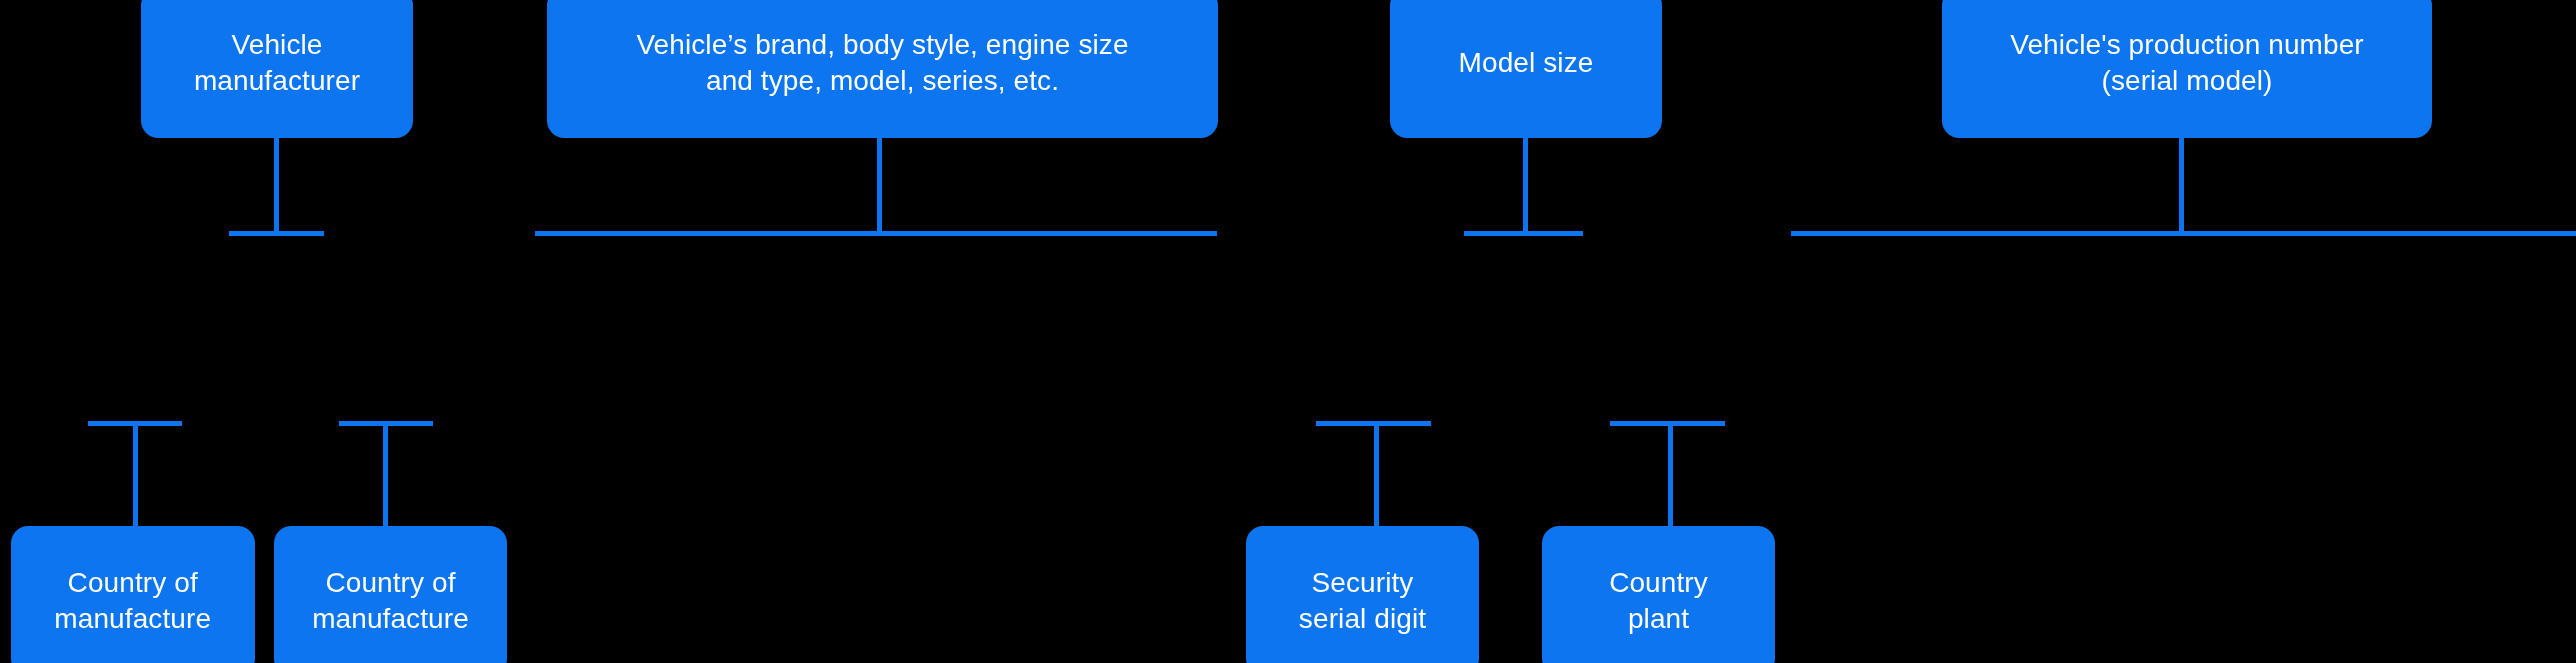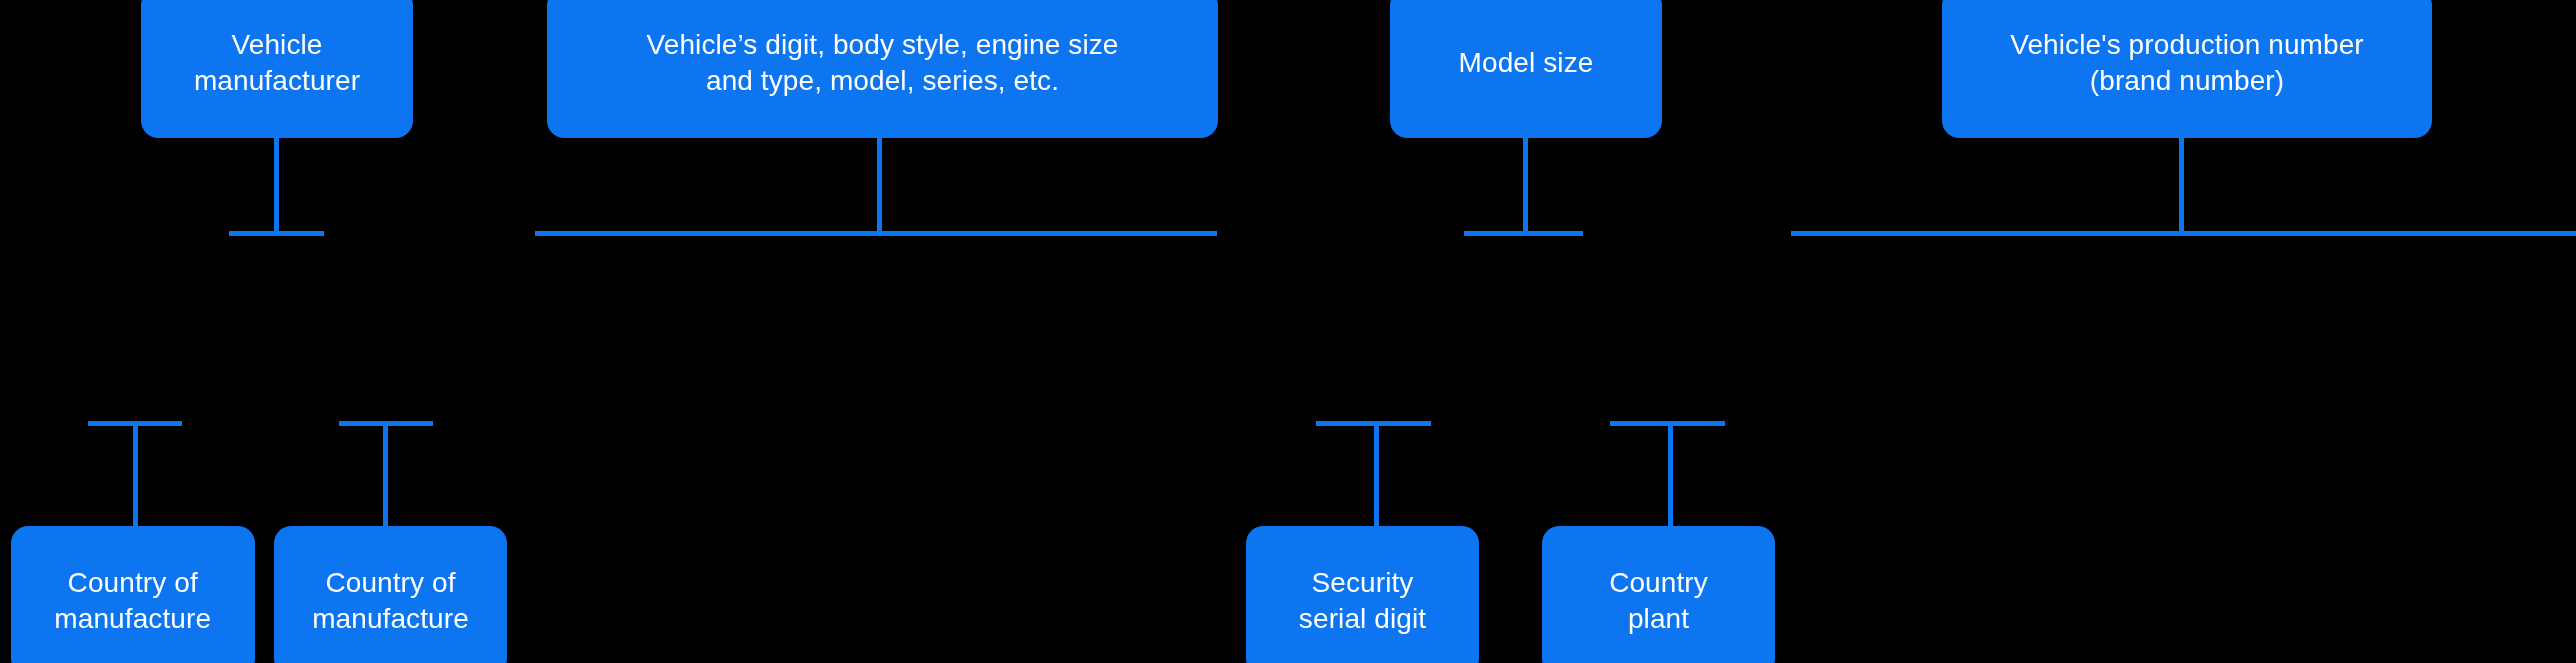--- a/index.html
+++ b/index.html
@@ -52,33 +52,33 @@
 <div id="stage" style="background: rgb(0, 0, 0);">
     <div class="rail" style="left: 229px; top: 231px; width: 95px; background: rgb(12, 117, 239);"></div>
     <div class="stem" style="left: 274px; top: 138px; height: 95px; background: rgb(12, 117, 239);"></div>
     <div class="node" style="left: 141px; top: -12px; width: 272px; height: 150px; background: rgb(12, 117, 239); color: rgb(255, 255, 255);">
       <span class="label">Vehicle
 manufacturer</span>
     </div>
     <div class="rail" style="left: 535px; top: 231px; width: 682px; background: rgb(12, 117, 239);"></div>
     <div class="stem" style="left: 877px; top: 138px; height: 95px; background: rgb(12, 117, 239);"></div>
     <div class="node" style="left: 547px; top: -12px; width: 671px; height: 150px; background: rgb(12, 117, 239); color: rgb(255, 255, 255);">
-      <span class="label">Vehicle’s digit, body style, engine size
+      <span class="label">Vehicle’s brand, body style, engine size
 and type, model, series, etc.</span>
     </div>
     <div class="rail" style="left: 1464px; top: 231px; width: 119px; background: rgb(12, 117, 239);"></div>
     <div class="stem" style="left: 1523px; top: 138px; height: 95px; background: rgb(12, 117, 239);"></div>
     <div class="node" style="left: 1390px; top: -12px; width: 272px; height: 150px; background: rgb(12, 117, 239); color: rgb(255, 255, 255);">
       <span class="label">Model size</span>
     </div>
     <div class="rail" style="left: 1791px; top: 231px; width: 785px; background: rgb(12, 117, 239);"></div>
     <div class="stem" style="left: 2179px; top: 138px; height: 95px; background: rgb(12, 117, 239);"></div>
     <div class="node" style="left: 1942px; top: -12px; width: 490px; height: 150px; background: rgb(12, 117, 239); color: rgb(255, 255, 255);">
       <span class="label">Vehicle's production number
-(brand number)</span>
+(serial model)</span>
     </div>
     <div class="rail" style="left: 88px; top: 421px; width: 94px; background: rgb(12, 117, 239);"></div>
     <div class="stem" style="left: 133px; top: 425px; height: 101px; background: rgb(12, 117, 239);"></div>
     <div class="node" style="left: 10.7px; top: 526px; width: 244px; height: 150px; background: rgb(12, 117, 239); color: rgb(255, 255, 255);">
       <span class="label">Country of
 manufacture</span>
     </div>
     <div class="rail" style="left: 339px; top: 421px; width: 94px; background: rgb(12, 117, 239);"></div>
     <div class="stem" style="left: 383px; top: 425px; height: 101px; background: rgb(12, 117, 239);"></div>
     <div class="node" style="left: 274px; top: 526px; width: 233px; height: 150px; background: rgb(12, 117, 239); color: rgb(255, 255, 255);">

